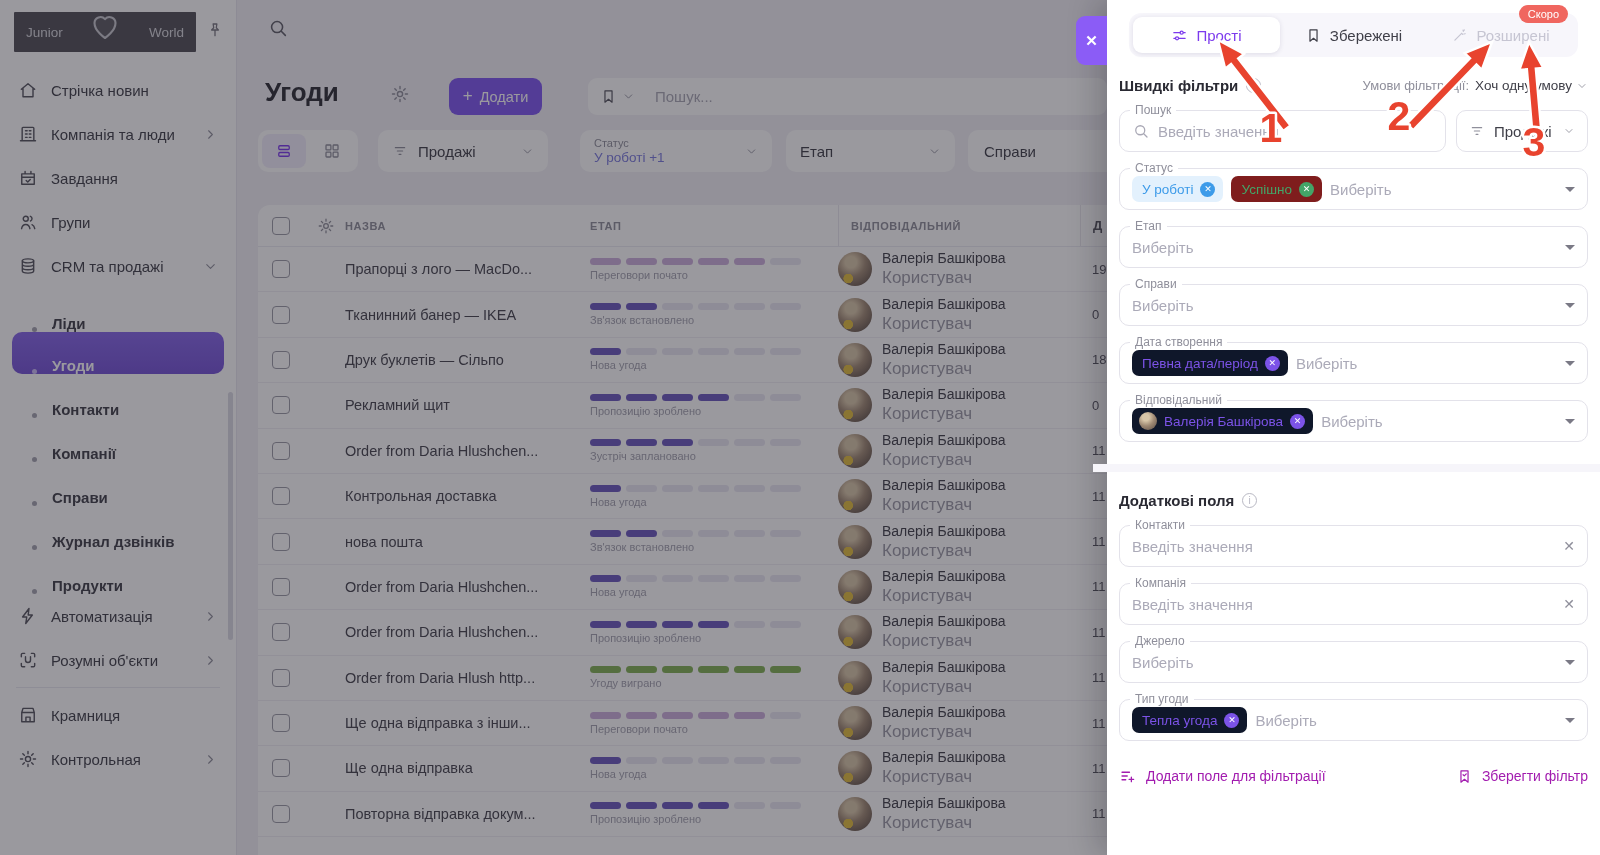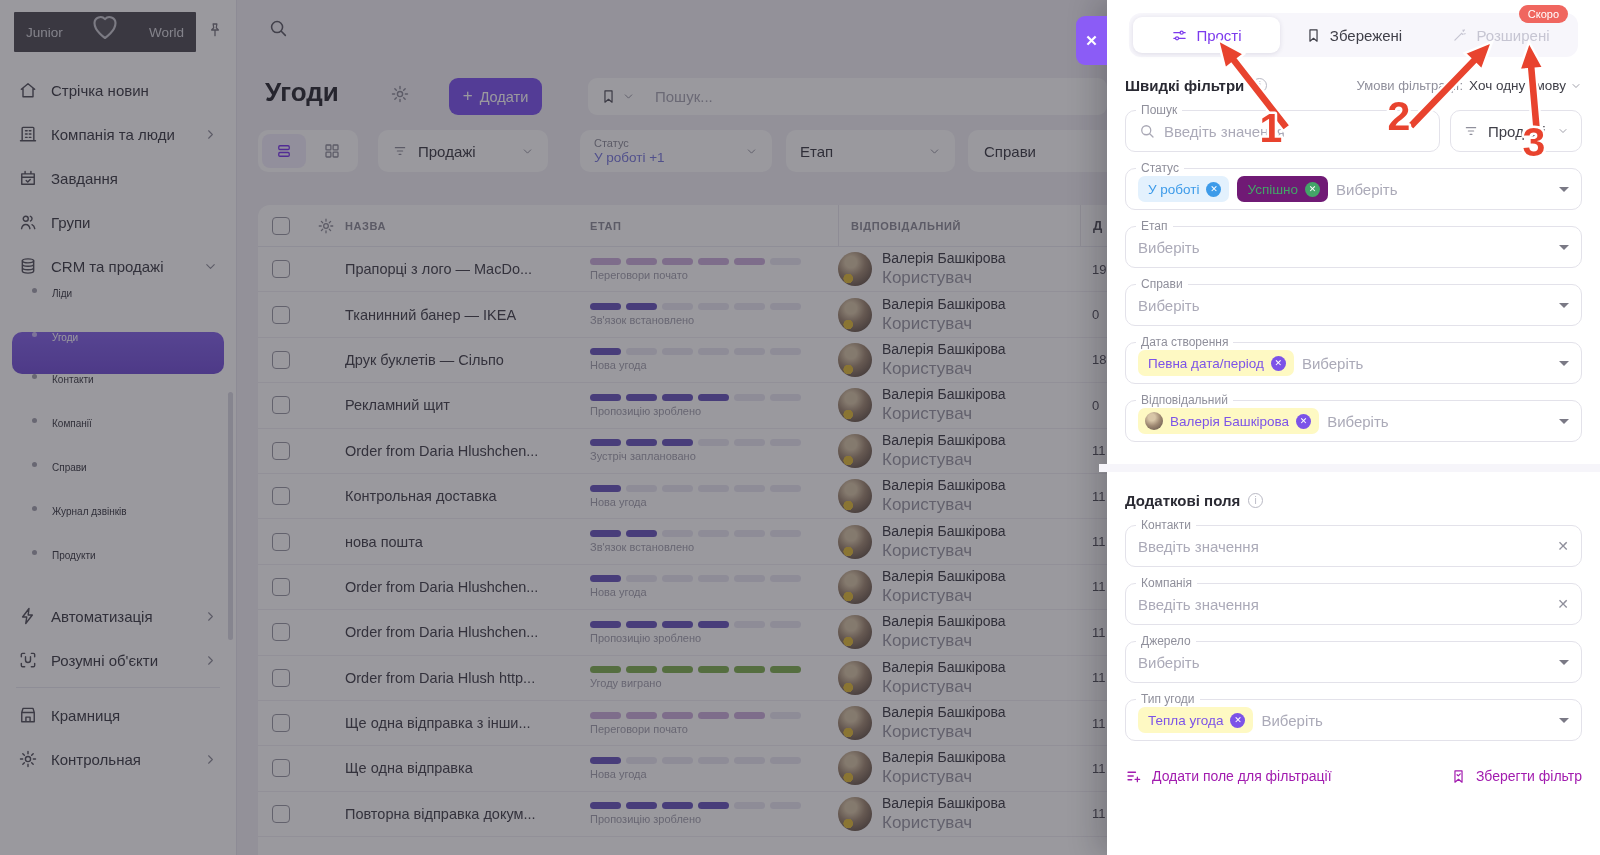--- a/index.html
+++ b/index.html
@@ -17,22 +17,22 @@
         color:#D6D6DB;font-size:13.5px;}
   .logo-heart{position:absolute;left:50%;top:-4px;transform:translateX(-50%);color:#C9C9CF;}
   .logo-heart svg{fill:#5B5A62;stroke:#C9C9CF;stroke-width:1.4;}
   .pin-btn{position:absolute;right:-28px;top:9px;color:#77767F;}
   .nav-item{display:flex;align-items:center;gap:13px;height:44px;padding:0 18px;
             font-size:15px;color:#3F3F48;cursor:pointer;}
   .nav-ic{color:#55545E;}
   .nav-ic svg{width:20px;height:20px;}
   .nav-ch{margin-left:auto;color:#8F8F9B;}
   .nav-ch svg{width:15px;height:15px;}
-  .nav-sub{display:flex;align-items:flex-start;gap:15px;height:44px;padding:0 18px 0 32px;
-           font-size:10px;color:#3F3F48;cursor:pointer;}
+  .nav-sub{display:flex;align-items:flex-end;gap:15px;height:44px;padding:0 18px 0 32px;
+           font-size:15px;color:#3F3F48;cursor:pointer;font-weight:bold;}
   .nav-sub .dot{width:5px;height:5px;border-radius:50%;background:#A5A4B0;flex:0 0 auto;}
   .nav-sub.active{background:linear-gradient(180deg,#8566E8,#7452D6);color:#fff;margin:0 12px;
                   padding:0 18px 0 20px;height:42px;border-radius:10px;}
   .nav-sub.active .dot{background:#CBBCF6;}
   .nav-div{height:1px;background:#EAE9F0;margin:5px 16px;}
   .sb-scroll{position:absolute;right:3px;top:392px;width:5px;height:248px;background:#DBDAE4;border-radius:3px;}
 
   
   .main{position:absolute;left:237px;top:0;width:870px;height:100%;overflow:hidden;}
   .m-search-ic{position:absolute;left:30px;top:17px;color:#5F5E68;}
@@ -105,21 +105,21 @@
   .erase-btn{margin-left:12px;width:34px;height:34px;border-radius:8px;background:#F3F3F7;
              display:flex;align-items:center;justify-content:center;color:#55545E;cursor:pointer;}
   .p-tabs{margin:13px 22px 0;display:flex;align-items:center;background:#F7F6FB;border-radius:12px;
           padding:4px;position:relative;}
   .p-tab{flex:1;height:36px;display:flex;align-items:center;justify-content:center;gap:8px;
          font-size:15px;color:#3F3F48;cursor:pointer;border-radius:9px;}
   .p-tab.active{background:#fff;color:#7C3AED;box-shadow:0 1px 5px rgba(40,30,80,.12);font-weight:500;}
   .p-tab.disabled{color:#C6C5D2;}
   .soon-badge{position:absolute;right:10px;top:-8px;background:#F0665F;color:#fff;font-size:11px;
               padding:3px 9px;border-radius:10px;}
-  .p-body{padding:20px 18px 0;}
+  .p-body{padding:20px 12px 0;}
   .sec-row{display:flex;align-items:center;}
   .sec-title{font-size:15px;font-weight:700;color:#2A2A33;}
   .info-ic{width:15px;height:15px;border:1.3px solid #B9B9C4;border-radius:50%;color:#B9B9C4;
            font-size:10px;display:inline-flex;align-items:center;justify-content:center;margin-left:8px;}
   .cond-lb{margin-left:auto;font-size:13px;color:#8F8F9B;}
   .cond-val{font-size:13.5px;color:#3F3F48;margin-left:6px;display:flex;align-items:center;gap:4px;cursor:pointer;}
   .cond-val .ic{color:#8F8F9B;}
   .f-row{display:flex;gap:10px;margin-top:16px;}
   .field{position:relative;border:1px solid #E3E2EA;border-radius:10px;height:42px;
          display:flex;align-items:center;padding:0 12px;gap:8px;background:#fff;margin-top:16px;}
@@ -129,22 +129,22 @@
   .field .s-ic{color:#A9A8B5;}
   .sel-arrow{margin-left:auto;width:0;height:0;border-left:5px solid transparent;
              border-right:5px solid transparent;border-top:5.5px solid #7A7985;cursor:pointer;flex:0 0 auto;}
   .clear-x{margin-left:auto;color:#8F8F9B;font-size:14px;cursor:pointer;}
   .mini-select{flex:0 0 132px;display:flex;align-items:center;gap:9px;font-size:15px;color:#3F3F48;
                border:1px solid #E3E2EA;border-radius:10px;height:42px;padding:0 12px;cursor:pointer;}
   .mini-select .ic{color:#8F8F9B;}
   .chip{display:inline-flex;align-items:center;gap:7px;height:26px;padding:0 8px 0 10px;border-radius:7px;
         font-size:13.5px;white-space:nowrap;cursor:default;}
   .chip-blue{background:#E3F1FD;color:#3D9BE9;}
-  .chip-green{background:#701a75;color:#43A568;}
-  .chip-purple{background:#fef9c3;color:#7C53E8;}
+  .chip-green{background:#7f1d1d;color:#43A568;}
+  .chip-purple{background:#0f172a;color:#7C53E8;}
   .chip-x{width:15px;height:15px;border-radius:50%;color:#fff;font-size:9px;display:inline-flex;
           align-items:center;justify-content:center;cursor:pointer;}
   .chip-blue .chip-x{background:#3D9BE9;}
   .chip-green .chip-x{background:#43A568;}
   .chip-purple .chip-x{background:#7C53E8;}
   .chip-av{width:18px;height:18px;border-radius:50%;margin-left:-3px;
     background:radial-gradient(circle at 38% 30%, #D8C6A8 0 20%, #A08A74 50%, #6E5E52 85%);}
   .p-sep{height:8px;background:#F6F5FA;margin:22px -26px 0;}
   .extra-title{margin-top:20px;}
   .links-row{display:flex;align-items:center;justify-content:space-between;margin-top:26px;}

